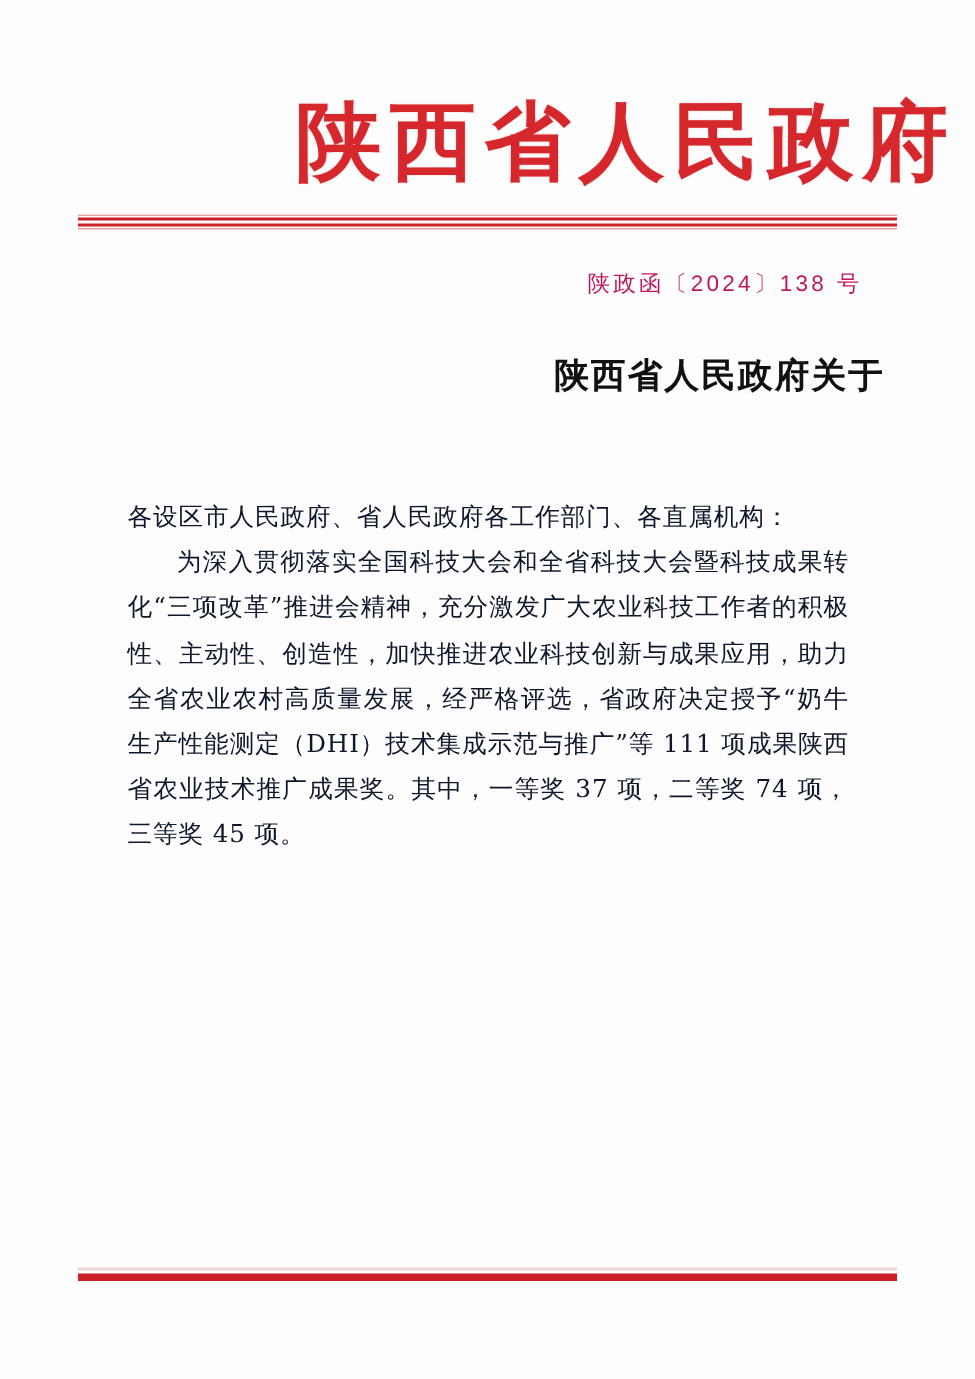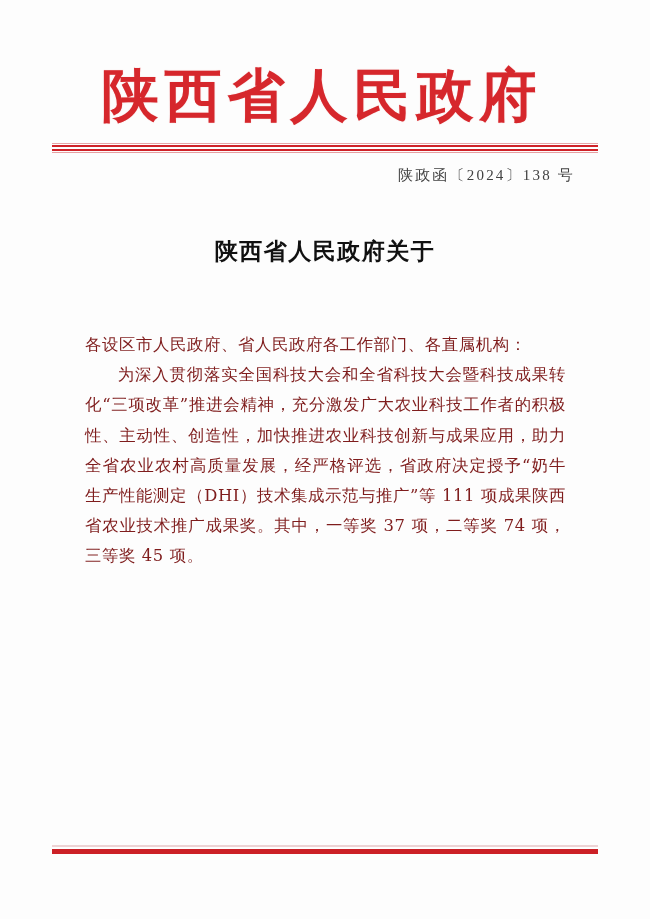--- a/index.html
+++ b/index.html
@@ -20,21 +20,21 @@
     inset: 0;
     background: #fdfdfd;
   }
 
   
   .masthead {
     position: absolute;
     left: 0;
     right: 12px;
     top: 62px;
-    text-align: center;
+    text-align: right;
   }
   .masthead-title {
     font-family: "DejaVu Serif", "Liberation Serif", serif;
     font-weight: 700;
     font-size: 57px;
     line-height: 1.15;
     letter-spacing: 6px;
     color: #d6272c;
     text-indent: 6px;
     white-space: nowrap;
@@ -58,54 +58,55 @@
   .header-rules .r1 { top: 0px;  height: 1px; background: #e6a5a7; }
   .header-rules .r2 { top: 2px;  height: 2px; background: #cf2228; }
   .header-rules .r3 { top: 5px;  height: 1px; background: #ffffff; }
   .header-rules .r4 { top: 6px;  height: 2px; background: #cf2228; }
   .header-rules .r5 { top: 9px;  height: 1px; background: #e79fa1; }
 
   
   .doc-number {
     position: absolute;
     right: 75px;
-    top: 166px;
+    top: 180px;
     font-size: 15px;
     letter-spacing: 2.2px;
-    color: #404040;
-    font-family: Liberation Serif, serif;
+    color: #be185d;
+    font-family: Liberation Sans, sans-serif;
     white-space: nowrap;
   }
 
   
   .doc-title {
     position: absolute;
     left: 60px;
     right: 60px;
     top: 233px;
     text-align: center;
   }
   .doc-title .tline {
     font-weight: 700;
     font-size: 23px;
     line-height: 36px;
     letter-spacing: 1.5px;
     color: #111111;
     white-space: nowrap;
+    text-align: right;
   }
 
   
   .body-text {
     position: absolute;
     left: 85px;
     width: 481px;
     top: 330px;
     font-size: 16.4px;
     line-height: 30.2px;
-    color: #7f1d1d;
+    color: #0f172a;
     letter-spacing: 0.6px;
     text-align: justify;
     text-justify: inter-character;
   }
   .body-text p {
     margin: 0;
     text-align: justify;
     text-justify: inter-character;
     word-break: break-all;
   }

